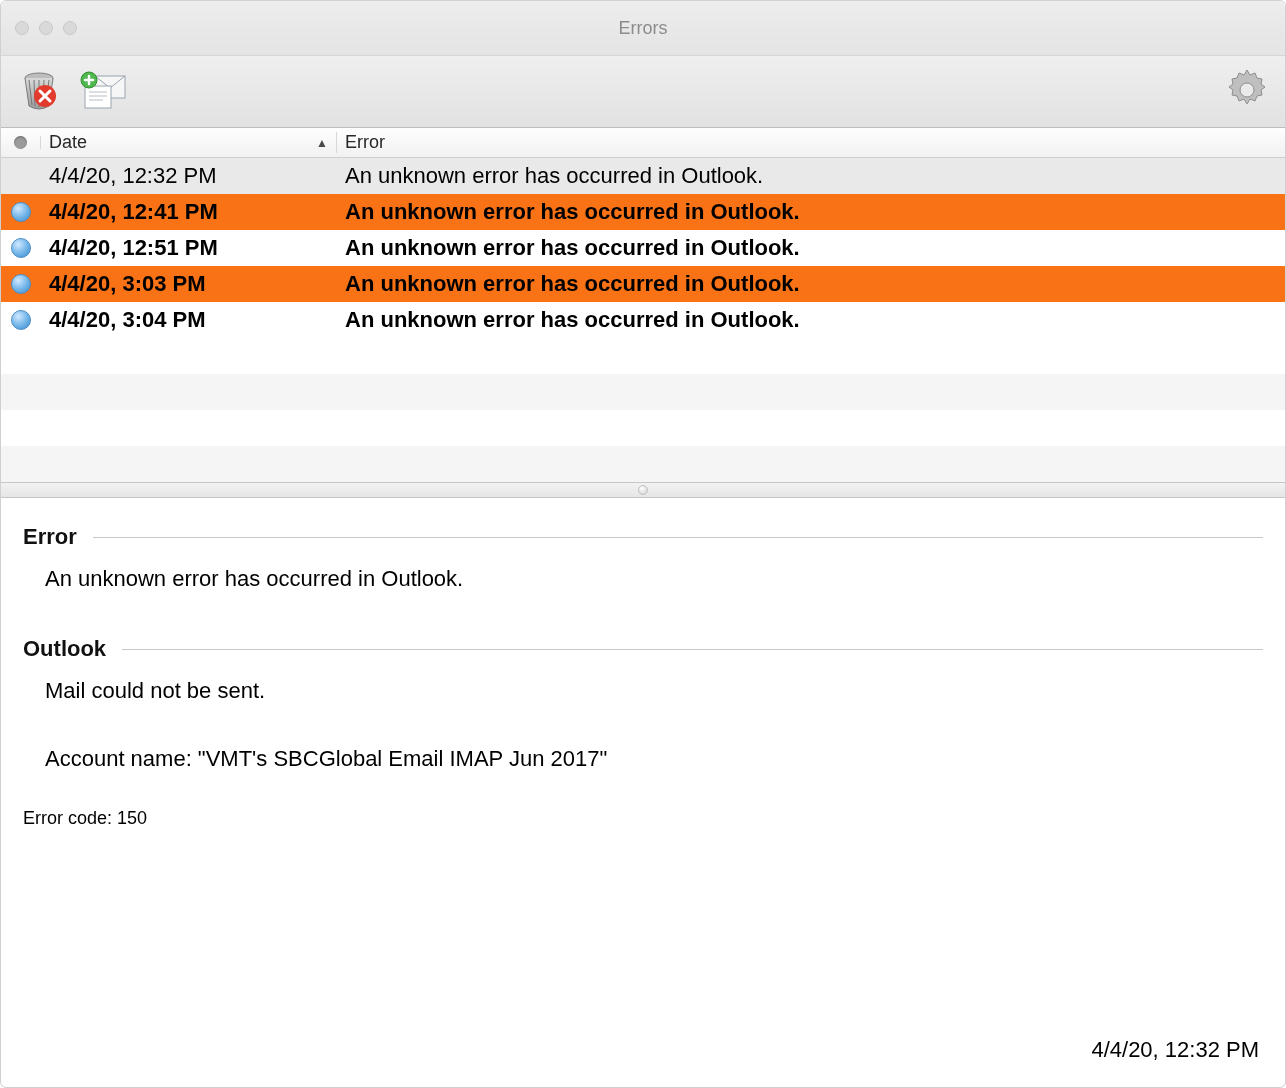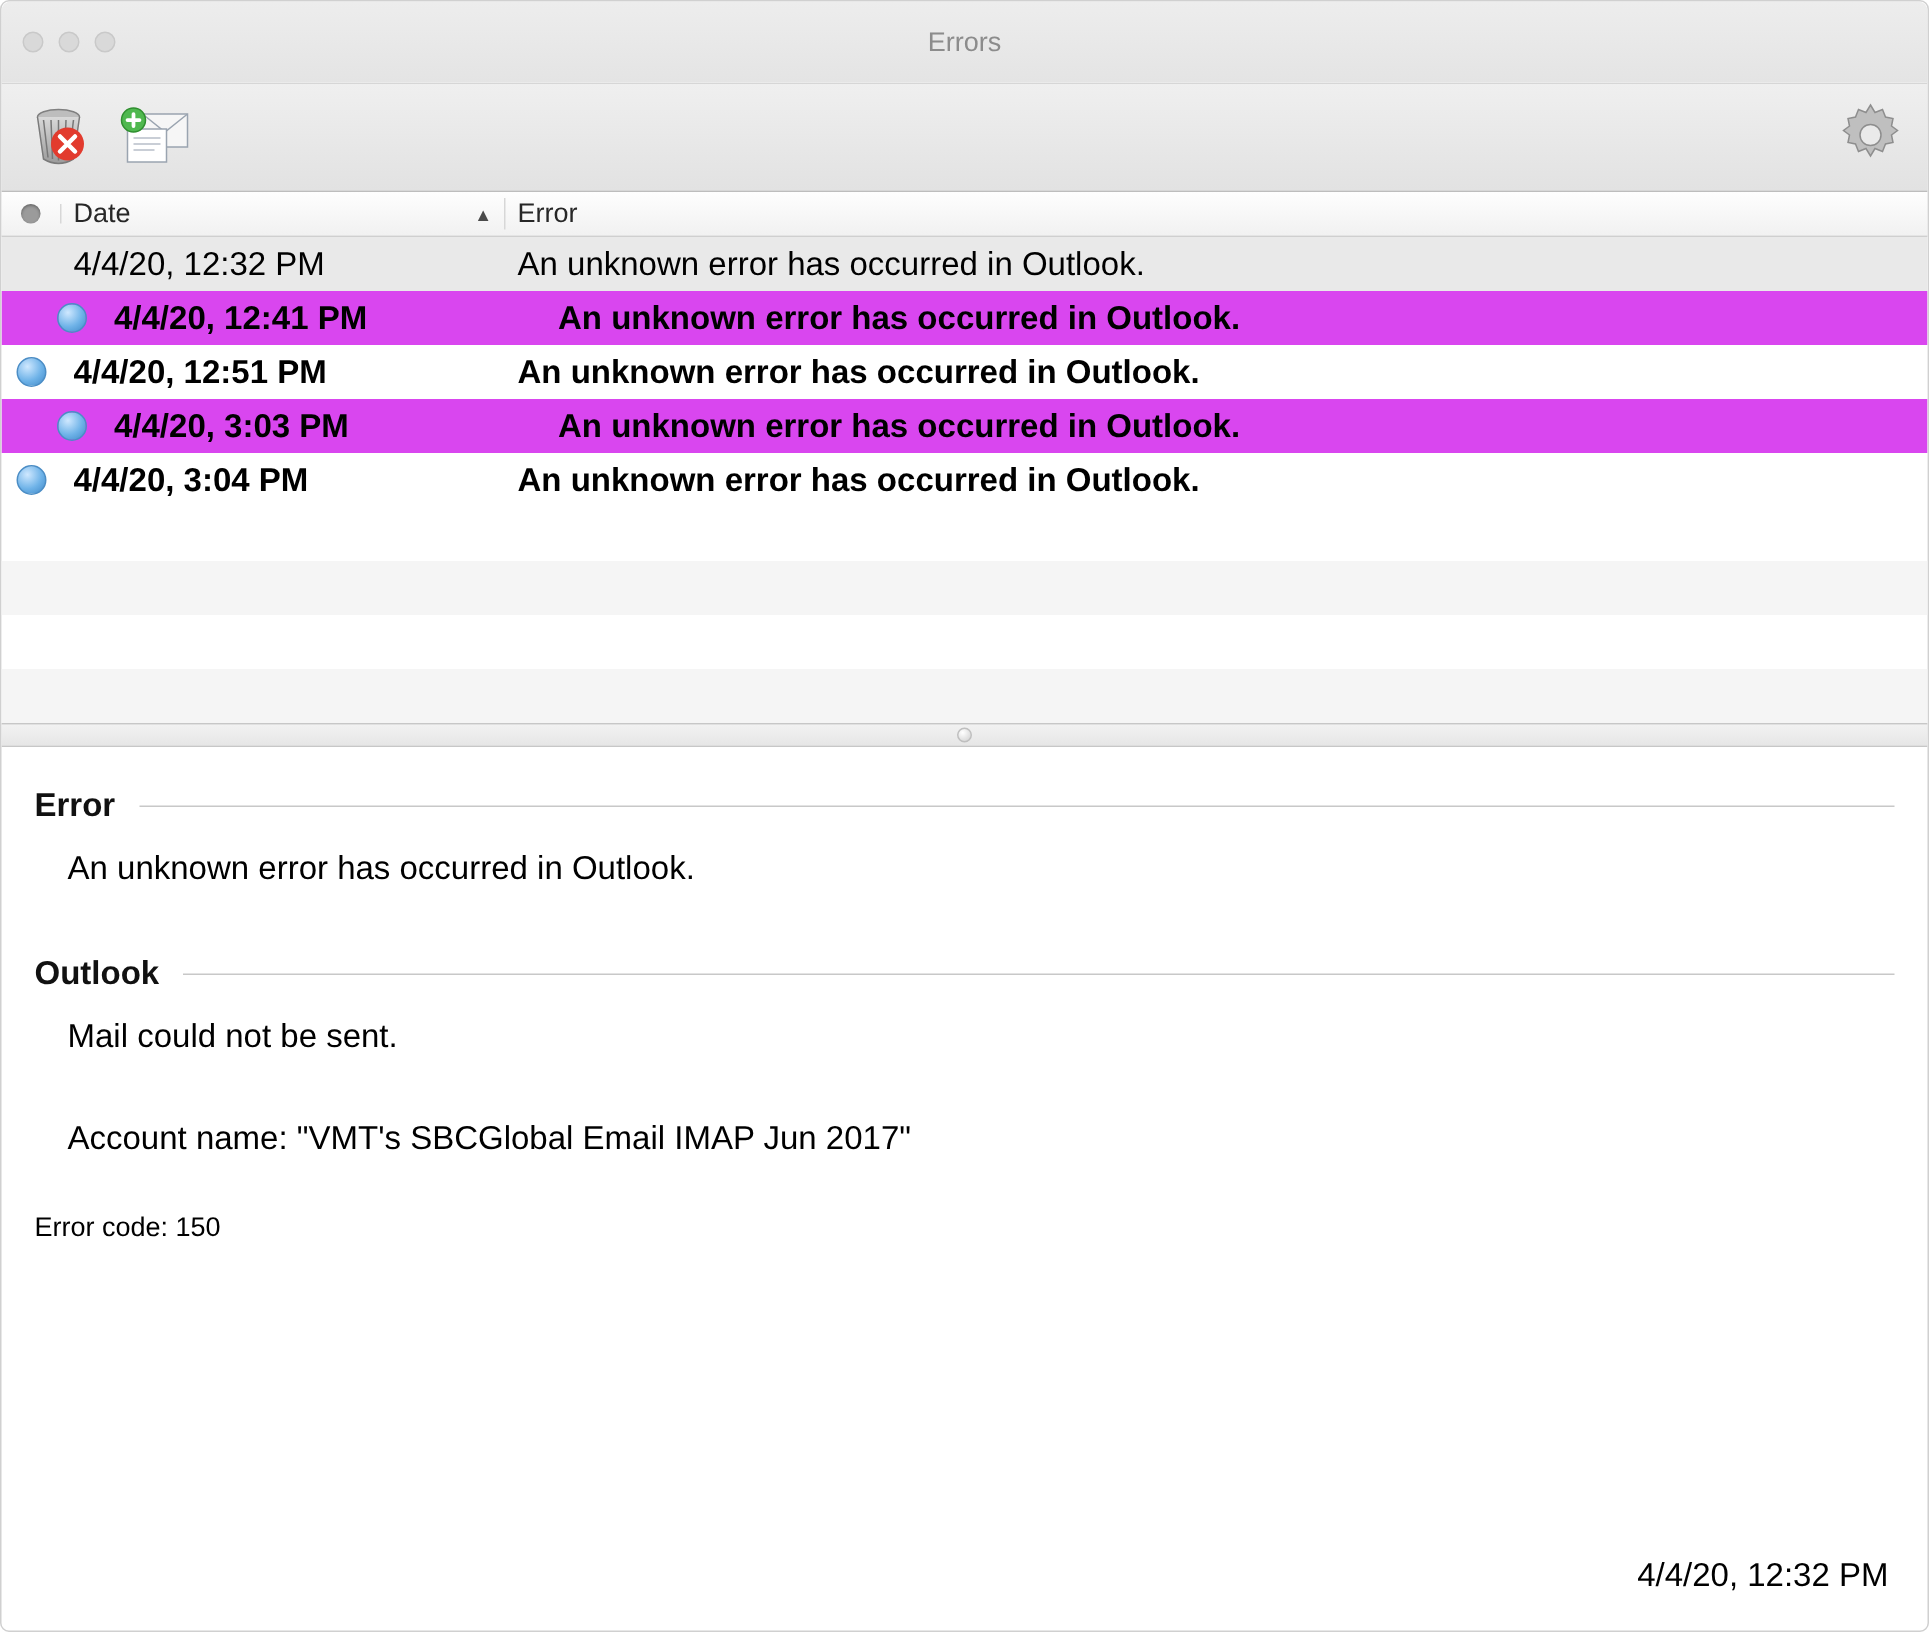--- a/index.html
+++ b/index.html
@@ -111,21 +111,21 @@
     font-size: 22px;
     font-weight: 700;
   }
   .row .cell-status { width: 40px; display:flex; justify-content:center; }
   .row .cell-date   { width: 296px; padding-left: 8px; }
   .row .cell-error  { flex: 1; padding-left: 8px; }
   .row.selected {
     background: #e9e9e9;
     font-weight: 400;
   }
-  .row.alt { background: #d946ef; padding-left: 27px; }
+  .row.alt { background: #f97316; }
   .status-sphere {
     width: 20px; height: 20px; border-radius: 50%;
     background: radial-gradient(circle at 35% 30%, #cfe8ff, #6fb3e8 55%, #3f88c8);
     border: 1px solid #4b8dc5;
   }
 
   
   .filler-rows { }
   .filler-rows .frow {
     height: 36px;

